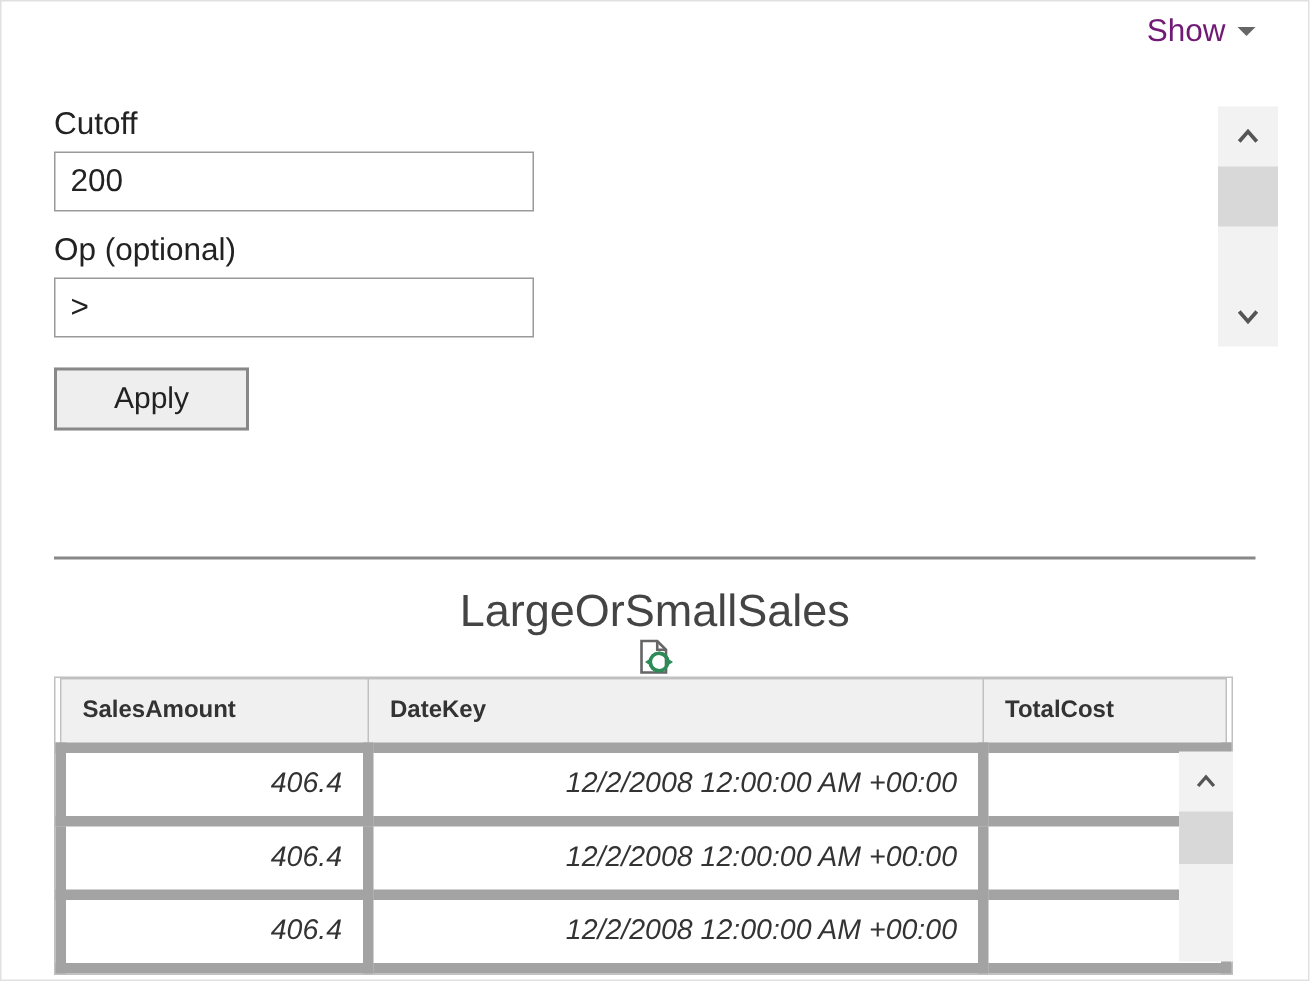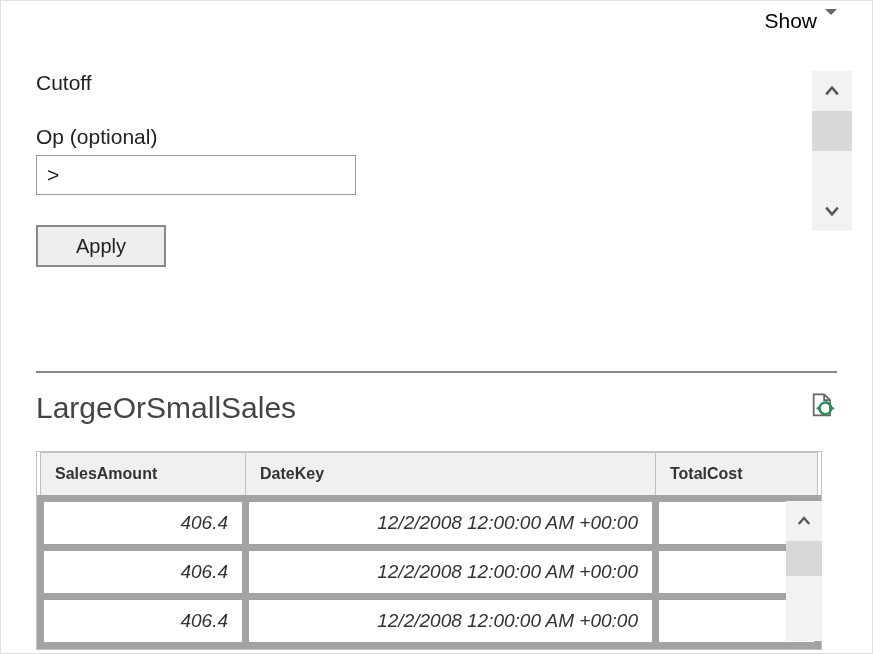--- a/index.html
+++ b/index.html
@@ -14,23 +14,24 @@
       height: 654px;
       position: relative;
       overflow: hidden;
       border: 1px solid #e0e0e0;
     }
     .show-dropdown {
       position: absolute;
       top: 8px;
       right: 35px;
       font-size: 21px;
-      color: #000000;
-      cursor: pointer;
-      display: flex;
+      color: #701a75;
+      cursor: pointer;
+      display: flex;
+      align-items: center;
       gap: 8px;
     }
     .show-dropdown .caret-down {
       width: 0;
       height: 0;
       border-left: 6px solid transparent;
       border-right: 6px solid transparent;
       border-top: 6px solid #666;
     }
     .form-area {
@@ -47,21 +48,21 @@
       width: 320px;
       height: 40px;
       border: 1px solid #999;
       font-size: 21px;
       padding: 4px 10px;
       color: #222;
       background: #fff;
       font-family: inherit;
     }
     .form-group {
-      margin-bottom: 30px;
+      margin-bottom: 14px;
     }
     .button-row {
       display: flex;
       gap: 14px;
       margin-top: 20px;
     }
     .btn {
       width: 130px;
       height: 42px;
       border: 2px solid #888;
@@ -119,20 +120,21 @@
       background: #888;
     }
     .result-header {
       position: absolute;
       top: 390px;
       left: 35px;
       right: 35px;
       display: flex;
       justify-content: space-between;
       align-items: center;
+      flex-direction: column;
     }
     .result-title {
       font-size: 30px;
       color: #444;
       font-weight: 400;
     }
     .refresh-icon {
       cursor: pointer;
     }
     .refresh-icon svg {
@@ -206,20 +208,21 @@
 <body>
 
 <div class="show-dropdown">
   <span>Show</span>
   <span class="caret-down"></span>
 </div>
 
 <div class="form-area">
   <div class="form-group">
     <div class="form-label">Cutoff</div>
+    <input class="form-input" type="text" value="200" style="">
   </div>
   <div class="form-group">
     <div class="form-label">Op (optional)</div>
     <input class="form-input" type="text" value="&gt;" style="">
   </div>
   <div class="button-row">
     <button class="btn btn-apply">Apply</button>
   </div>
 </div>
 

